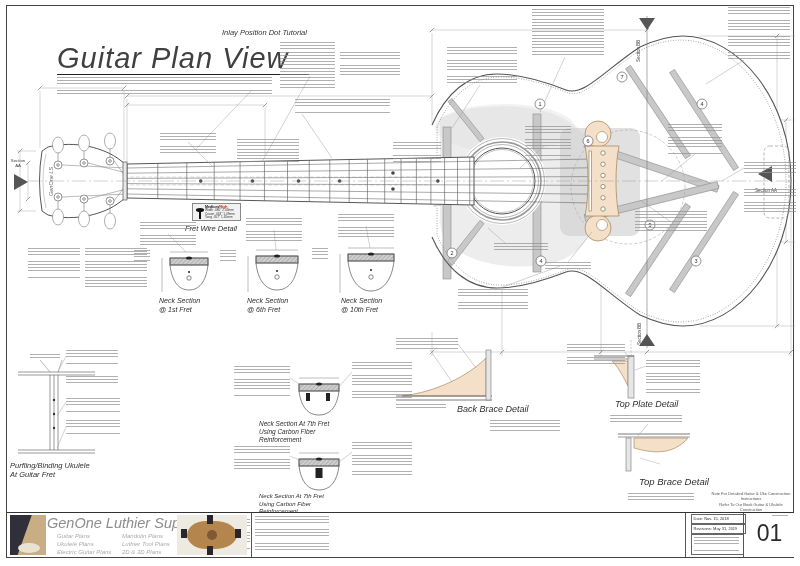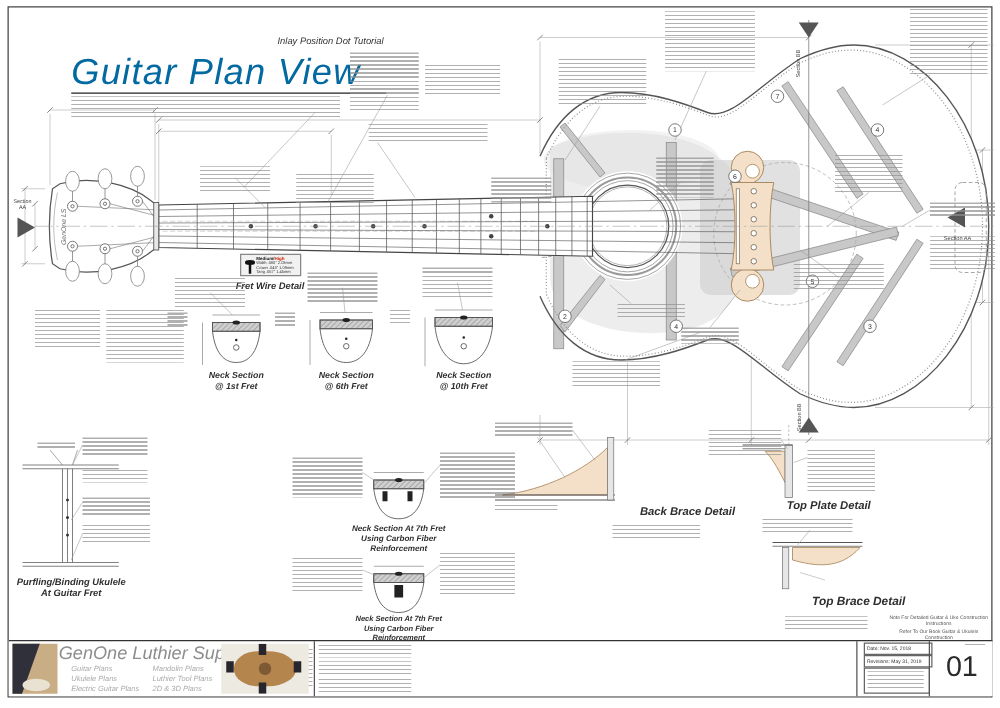--- a/index.html
+++ b/index.html
@@ -3,22 +3,22 @@
 <meta charset="utf-8">
 <style>
   html,body{margin:0;padding:0;background:#fff;}
   #sheet{position:relative;width:800px;height:566px;background:#ffffff;overflow:hidden;
          font-family:"Liberation Sans",sans-serif;}
   #border{position:absolute;left:6px;top:5px;width:786px;height:551px;border:1px solid #444;}
   svg{position:absolute;left:0;top:0;}
   
   .tx{position:absolute;opacity:.7;
       background-image:repeating-linear-gradient(180deg,#8f8f8f 0,#8f8f8f .9px,transparent .9px,transparent 3.2px);}
-  .lbl{position:absolute;font-style:italic;color:#2e2e2e;text-align:center;line-height:1.25;font-weight:bold;}
-  .main-title{position:absolute;left:57px;top:42px;font-style:italic;font-size:29px;color:#0369a1;
+  .lbl{position:absolute;font-style:italic;color:#2e2e2e;text-align:left;line-height:1.25;}
+  .main-title{position:absolute;left:57px;top:42px;font-style:italic;font-size:29px;color:#404040;
               letter-spacing:1px;white-space:nowrap;}
   .title-rule{position:absolute;left:57px;top:74px;width:252px;border-top:1.6px solid #222;}
   .inlay-h{position:absolute;left:222px;top:28px;font-style:italic;font-size:7.5px;color:#333;white-space:nowrap;}
   .note-txt{position:absolute;left:708px;top:491px;width:86px;font-size:4px;line-height:1.35;color:#555;text-align:center;}
   
   #fretbox{position:absolute;left:192px;top:203px;width:47px;height:16px;background:#f1f1f1;border:.6px solid #888;}
   #fw-grade{position:absolute;left:12px;top:.5px;font-size:3.6px;font-weight:bold;color:#111;white-space:nowrap;}
   #fw-grade .hi{color:#cc1d00;}
   #fw-rows{position:absolute;left:12px;top:5px;font-size:3.2px;color:#333;line-height:1.13;white-space:nowrap;}
   #fw-glyph{position:absolute;left:3px;top:4px;width:8px;height:10px;}
@@ -470,21 +470,21 @@
     <div>Neck Section At 7th Fret</div>
       <div>Using Carbon Fiber</div>
       <div>Reinforcement</div>
     </div>
 
   <div class="lbl" style="left:10px;top:461px;width:94px;font-size:7.5px;">
     <div>Purfling/Binding Ukulele</div>
       <div>At Guitar Fret</div>
     </div>
 
-  <div class="lbl" style="left:503px;top:404px;width:94px;font-size:9px;">Back Brace Detail</div>
+  <div class="lbl" style="left:457px;top:404px;width:94px;font-size:9px;">Back Brace Detail</div>
   <div class="lbl" style="left:615px;top:399px;width:96px;font-size:9px;">Top Plate Detail</div>
   <div class="lbl" style="left:639px;top:476px;width:96px;font-size:9.5px;">Top Brace Detail</div>
 
   <div class="note-txt">
     <div>Note For Detailed Guitar &amp; Uke Construction Instructions</div>
       <div>Refer To Our Book Guitar &amp; Ukulele Construction</div>
       <div>Handbook</div>
   </div>
 
   <div id="tblock">

